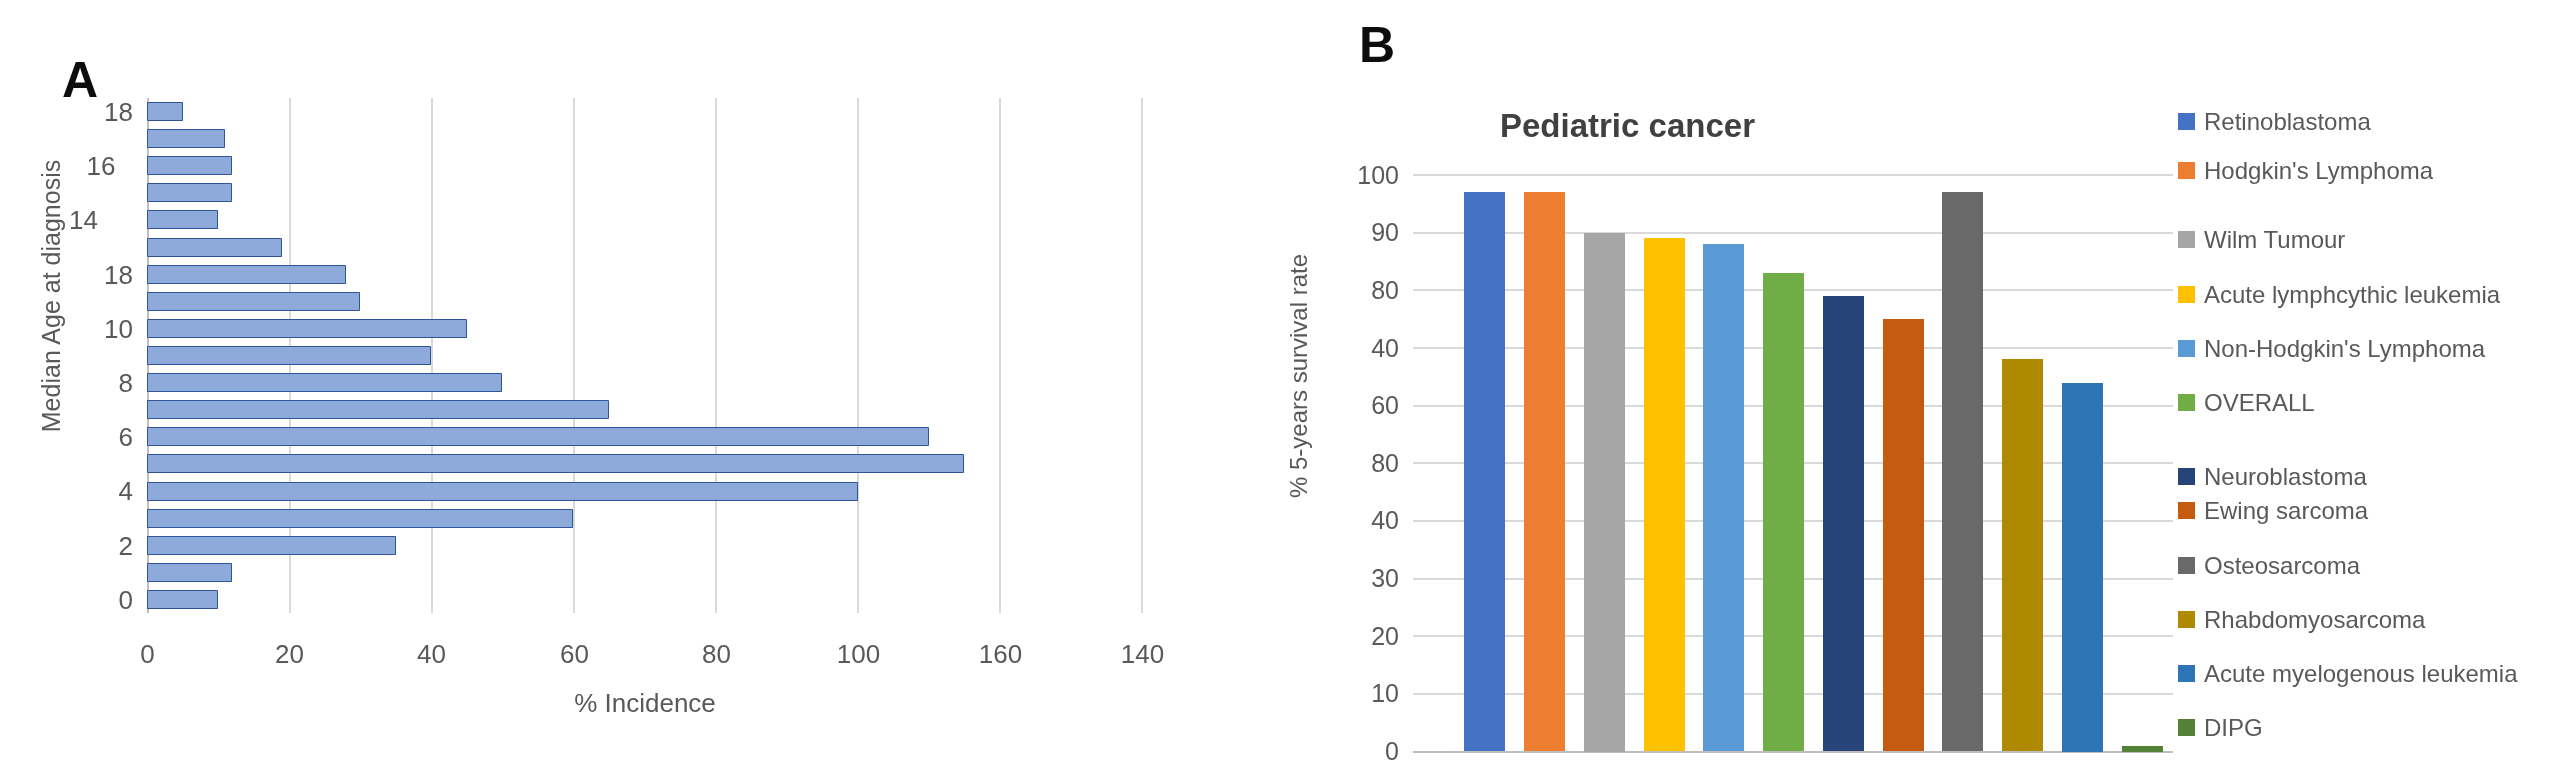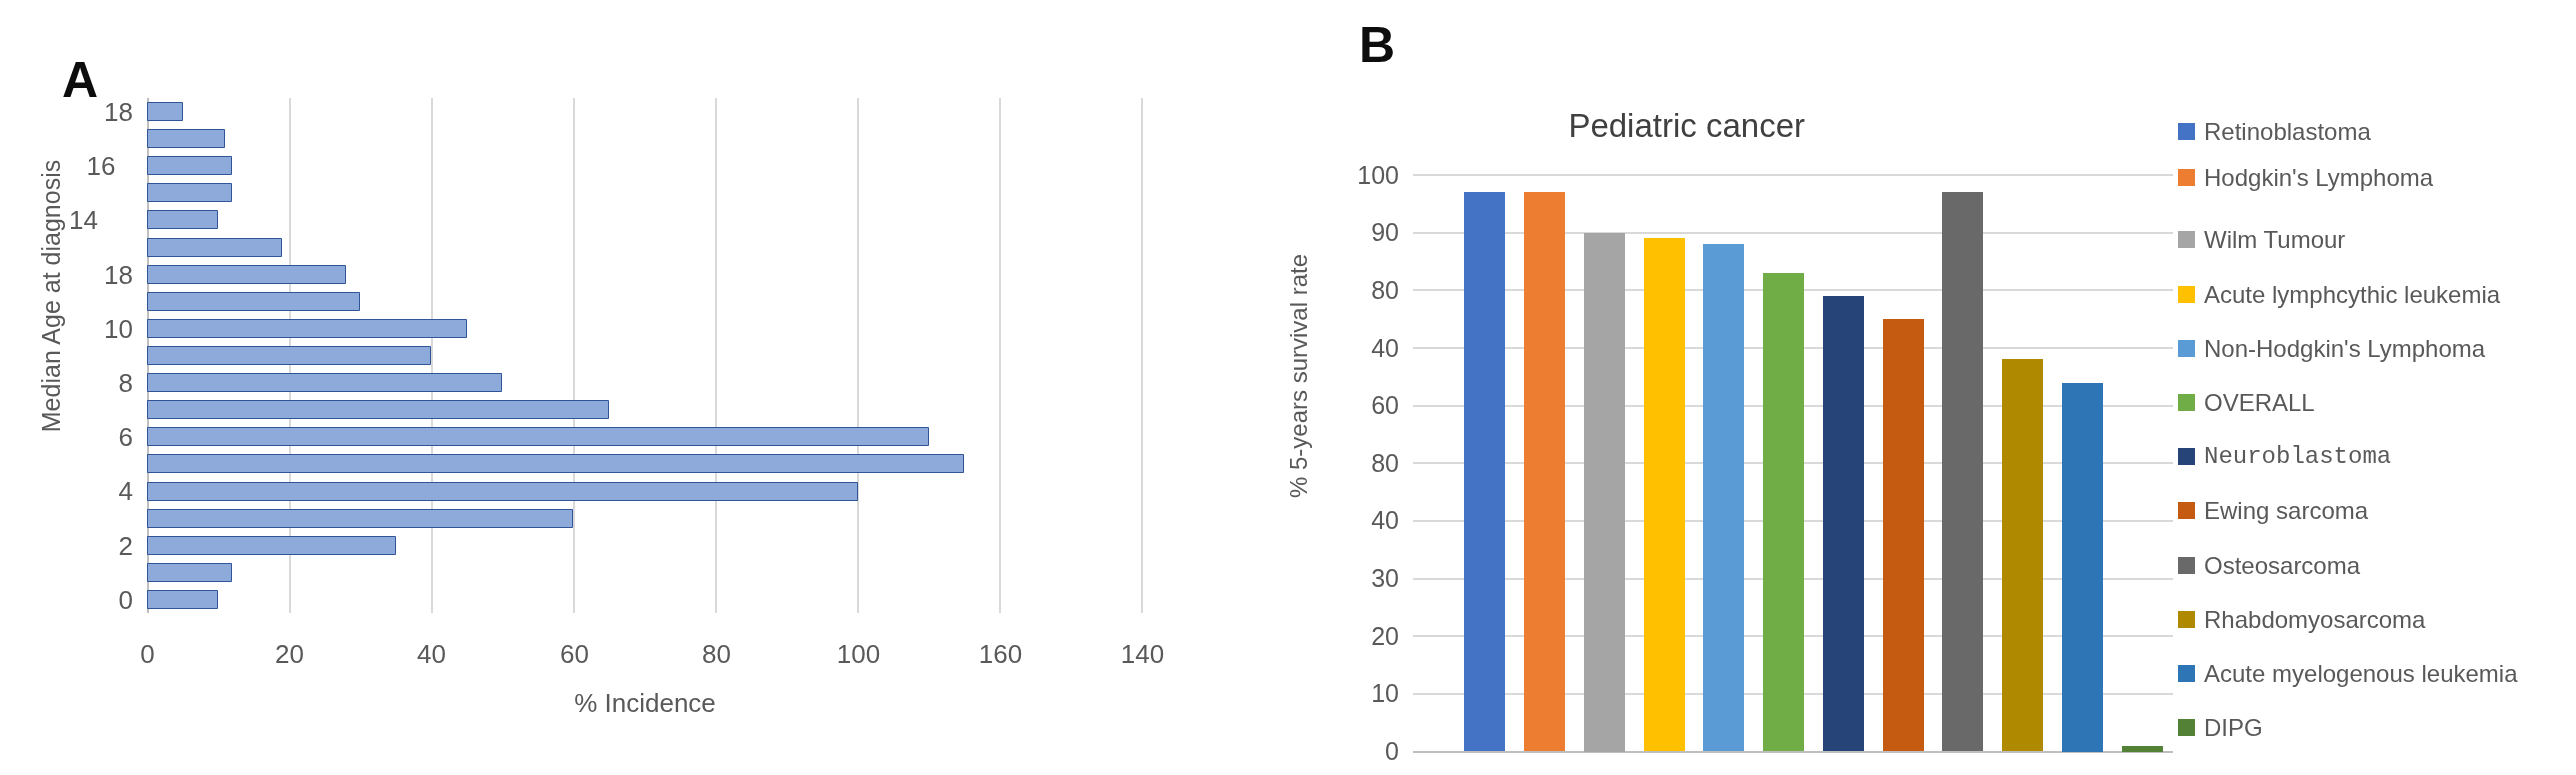--- a/index.html
+++ b/index.html
@@ -5,22 +5,22 @@
   html,body{margin:0;padding:0;background:#ffffff;}
   #canvas{
     position:relative;width:2576px;height:775px;background:#ffffff;
     font-family:"Liberation Sans", sans-serif;overflow:hidden;
   }
   .panel-letter{
     position:absolute;font-size:50px;font-weight:bold;color:#0d0d0d;
     line-height:1;letter-spacing:0px;
   }
   .chart-title{
-    position:absolute;font-size:33px;font-weight:normal;color:#404040;
-    text-align:right;line-height:1.1;white-space:nowrap;
+    position:absolute;font-size:33px;font-weight:bold;color:#404040;
+    text-align:center;line-height:1.1;white-space:nowrap;
   }
   .axis-title{
     position:absolute;font-size:25px;color:#595959;white-space:nowrap;
   }
   .axis-title.rot{transform:translate(-50%,-50%) rotate(-90deg);}
   .axis-title.hor{transform:translate(-50%,0);}
   .tick-label{
     position:absolute;font-size:26px;color:#595959;line-height:1;white-space:nowrap;
   }
   .vgrid,.hgrid,.vaxis{position:absolute;}
@@ -141,45 +141,45 @@
         <div class="tick-label" style="left: 1315px; top: 566px; width: 84px; text-align: right; font-size: 25px;">30</div>
         <div class="tick-label" style="left: 1315px; top: 508px; width: 84px; text-align: right; font-size: 25px;">40</div>
         <div class="tick-label" style="left: 1315px; top: 451px; width: 84px; text-align: right; font-size: 25px;">80</div>
         <div class="tick-label" style="left: 1315px; top: 393px; width: 84px; text-align: right; font-size: 25px;">60</div>
         <div class="tick-label" style="left: 1315px; top: 336px; width: 84px; text-align: right; font-size: 25px;">40</div>
         <div class="tick-label" style="left: 1315px; top: 278px; width: 84px; text-align: right; font-size: 25px;">80</div>
         <div class="tick-label" style="left: 1315px; top: 220px; width: 84px; text-align: right; font-size: 25px;">90</div>
         <div class="tick-label" style="left: 1315px; top: 163px; width: 84px; text-align: right; font-size: 25px;">100</div>
       </div>
     <div id="b-legend">
-        <div class="legend-row" style="left: 2178px; top: 119px; width: 391px;">
+        <div class="legend-row" style="left: 2178px; top: 109px; width: 391px;">
           <div class="legend-swatch" style="background: rgb(68, 114, 196);"></div>
           <div class="legend-label">Retinoblastoma</div>
         </div>
-        <div class="legend-row" style="left: 2178px; top: 165px; width: 391px;">
+        <div class="legend-row" style="left: 2178px; top: 158px; width: 391px;">
           <div class="legend-swatch" style="background: rgb(237, 125, 49);"></div>
           <div class="legend-label">Hodgkin's Lymphoma</div>
         </div>
         <div class="legend-row" style="left: 2178px; top: 227px; width: 391px;">
           <div class="legend-swatch" style="background: rgb(165, 165, 165);"></div>
           <div class="legend-label">Wilm Tumour</div>
         </div>
         <div class="legend-row" style="left: 2178px; top: 282px; width: 391px;">
           <div class="legend-swatch" style="background: rgb(255, 192, 0);"></div>
           <div class="legend-label">Acute lymphcythic leukemia</div>
         </div>
         <div class="legend-row" style="left: 2178px; top: 336px; width: 391px;">
           <div class="legend-swatch" style="background: rgb(91, 155, 213);"></div>
           <div class="legend-label">Non-Hodgkin's Lymphoma</div>
         </div>
         <div class="legend-row" style="left: 2178px; top: 390px; width: 391px;">
           <div class="legend-swatch" style="background: rgb(112, 173, 71);"></div>
           <div class="legend-label">OVERALL</div>
         </div>
-        <div class="legend-row" style="left: 2178px; top: 444px; width: 391px; font-family: Liberation Mono, monospace;">
+        <div class="legend-row" style="left: 2178px; top: 464px; width: 391px;">
           <div class="legend-swatch" style="background: rgb(38, 68, 120);"></div>
           <div class="legend-label">Neuroblastoma</div>
         </div>
         <div class="legend-row" style="left: 2178px; top: 498px; width: 391px;">
           <div class="legend-swatch" style="background: rgb(197, 90, 17);"></div>
           <div class="legend-label">Ewing sarcoma</div>
         </div>
         <div class="legend-row" style="left: 2178px; top: 553px; width: 391px;">
           <div class="legend-swatch" style="background: rgb(105, 105, 105);"></div>
           <div class="legend-label">Osteosarcoma</div>

